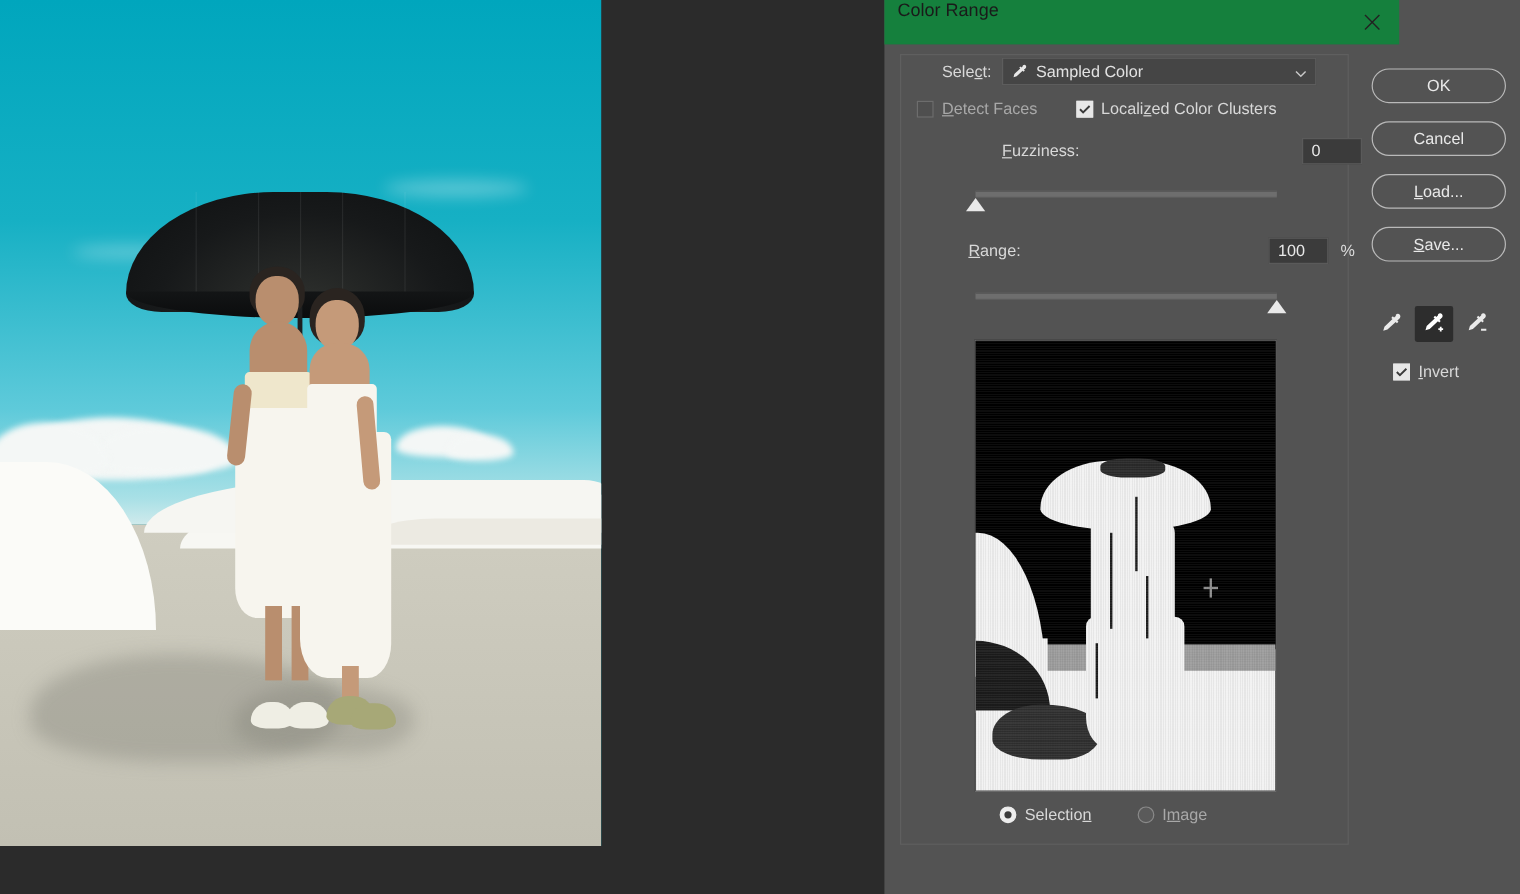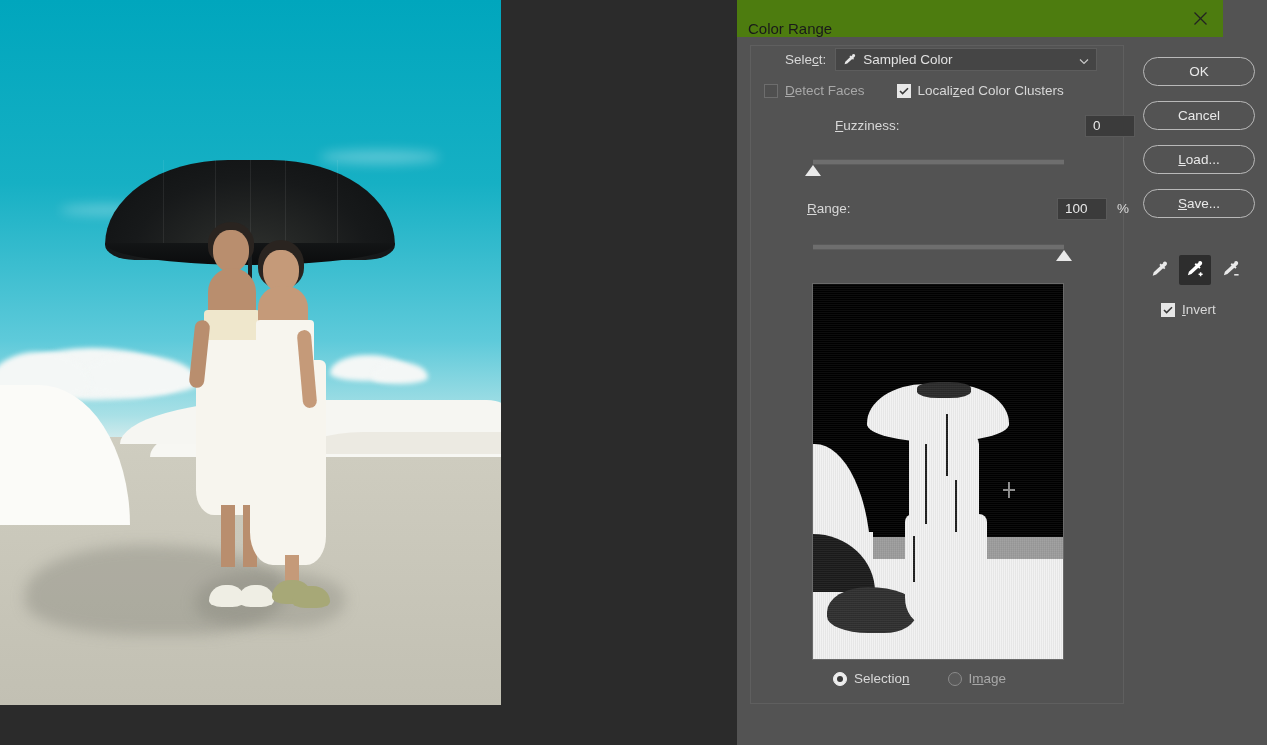--- a/index.html
+++ b/index.html
@@ -83,23 +83,23 @@
 
   
   #dialog {
     position: absolute; left: 737px; top: 0;
     width: 530px; height: 745px;
     background: #535353;
     color: #dcdcdc;
     font-size: 13.5px;
   }
   #titlebar {
-    position: absolute; left: 0; top: 0; width: 486px; height: 37px;
-    background: #4d7c0f;
-    display: flex; align-items: flex-end;
+    position: absolute; left: 0; top: 0; width: 429px; height: 37px;
+    background: #15803d;
+    display: flex; align-items: flex-start;
   }
   #title {
     margin-left: 11px; color: #1a1a1a; font-size: 15px;
   }
   #close-btn {
     position: absolute; right: 0; top: 0; width: 46px; height: 37px;
     display: flex; align-items: center; justify-content: center;
     cursor: pointer;
   }
   #close-btn svg { display: block; }

